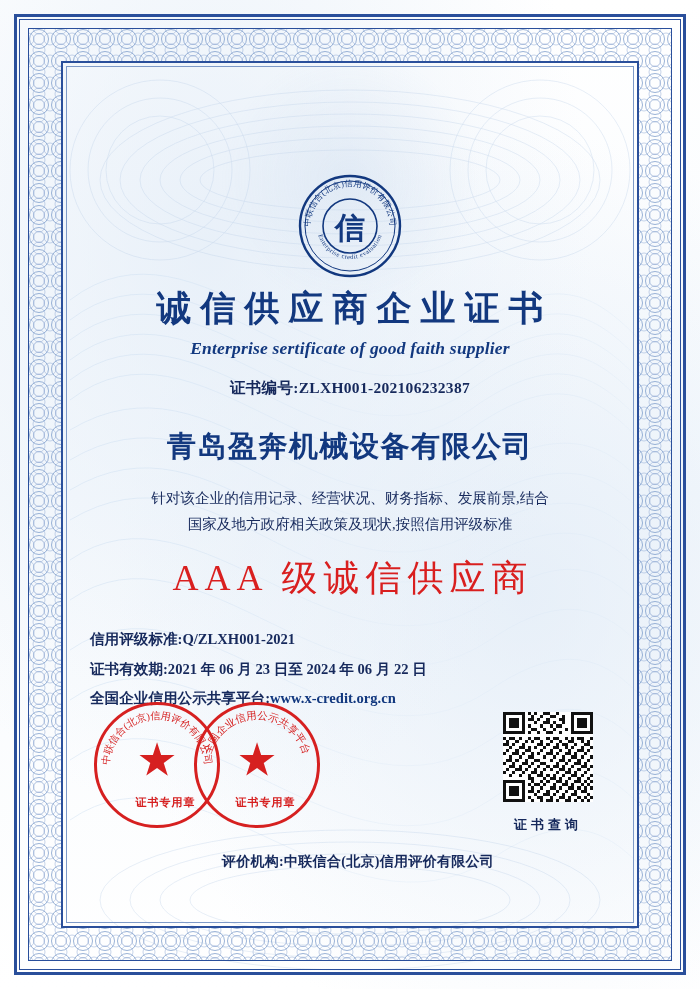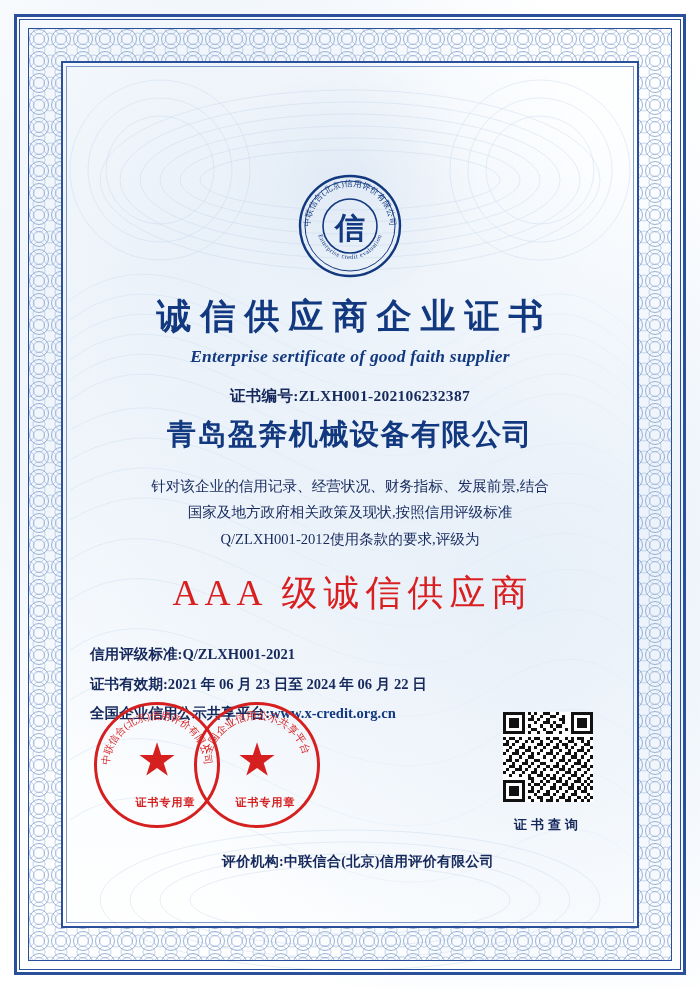--- a/index.html
+++ b/index.html
@@ -57,21 +57,21 @@
     text-align:center;
   }
 
   .seal-logo{
     margin-top:108px;
     width:104px;height:104px;
     position:relative;
   }
 
   .title-cn{
-    margin-top:20px;
+    margin-top:12px;
     font-family:"Liberation Serif", serif;
     font-size:35px;
     font-weight:bold;
     color:#12387f;
     letter-spacing:9px;
     text-indent:9px;
     line-height:1.1;
   }
   .title-en{
     margin-top:9px;
@@ -83,21 +83,21 @@
     letter-spacing:.2px;
   }
   .cert-no{
     margin-top:19px;
     font-size:15.5px;
     color:#16295c;
     font-weight:bold;
     letter-spacing:.3px;
   }
   .company{
-    margin-top:8px;
+    margin-top:28px;
     font-size:29px;
     font-weight:bold;
     color:#12387f;
     letter-spacing:1.5px;
   }
   .para{
     margin-top:18px;
     font-size:14.6px;
     color:#16295c;
     line-height:1.85;
@@ -284,21 +284,20 @@
     </div>
 
     <div class="title-cn">诚信供应商企业证书</div>
     <div class="title-en">Enterprise sertificate of good faith supplier</div>
     <div class="cert-no">证书编号:ZLXH001-202106232387</div>
     <div class="company">青岛盈奔机械设备有限公司</div>
 
     <div class="para">
       <div>针对该企业的信用记录、经营状况、财务指标、发展前景,结合</div>
       <div>国家及地方政府相关政策及现状,按照信用评级标准</div>
-      <div>Q/ZLXH001-2012使用条款的要求,评级为</div>
     </div>
 
     <div class="grade">AAA 级诚信供应商</div>
 
     <div class="details">
       <div class="row">
         <span>信用评级标准:</span><span>Q/ZLXH001-2021</span>
       </div>
       <div class="row">
         <span>证书有效期:</span><span>2021 年 06 月 23 日至 2024 年 06 月 22 日</span>

